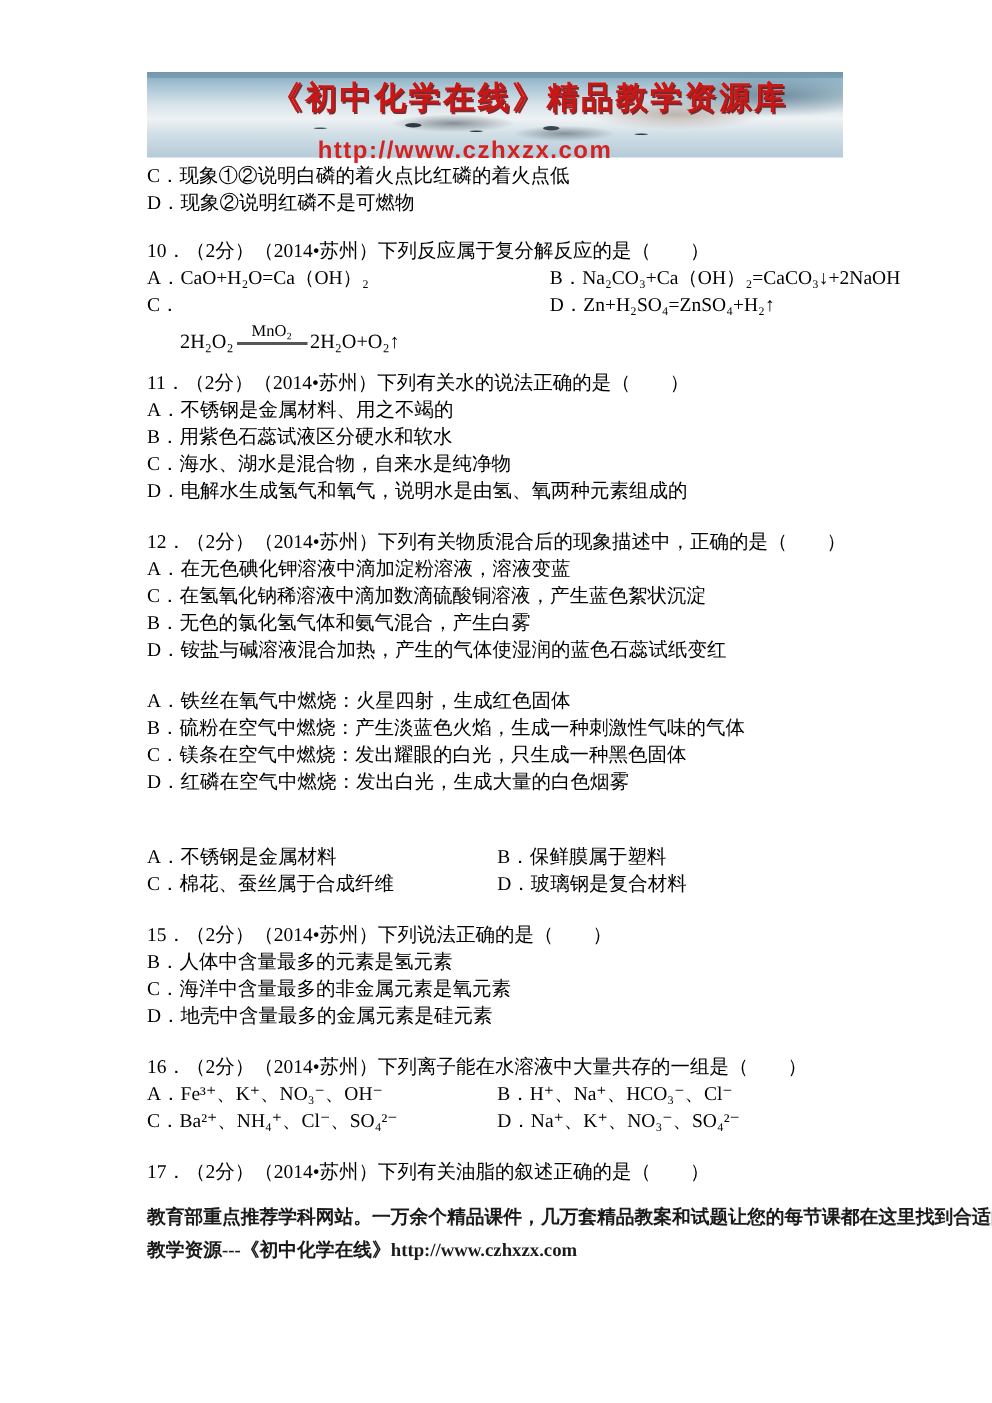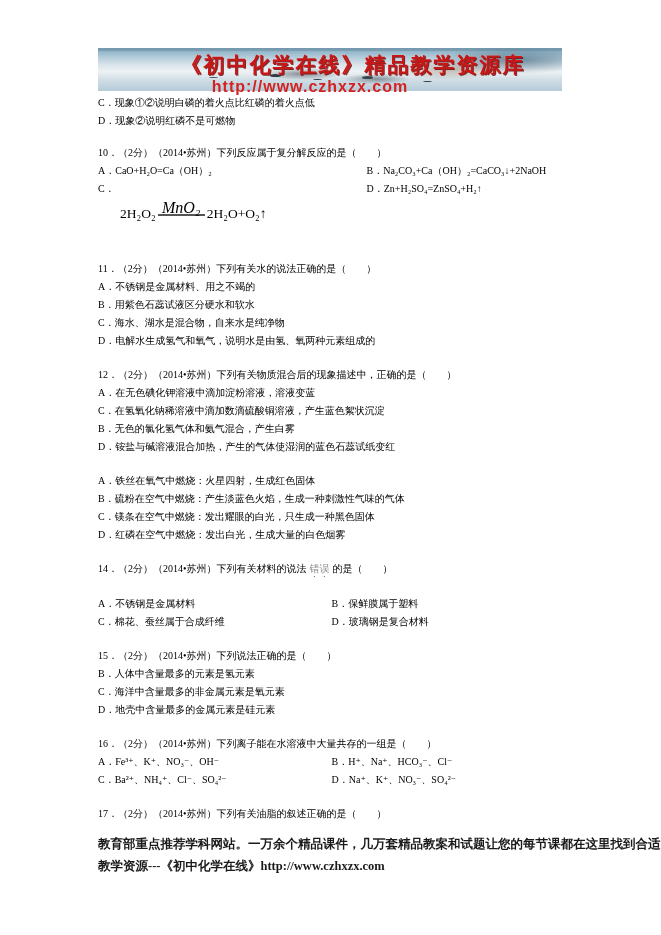--- a/index.html
+++ b/index.html
@@ -5,21 +5,21 @@
   html,body { margin:0; padding:0; }
   body {
     width:661px; height:935px; background:#ffffff; position:relative;
     font-family:"Liberation Serif","DejaVu Serif",serif;
     color:#000; overflow:hidden;
   }
   .page { position:absolute; left:98px; top:48px; width:467px; }
 
   
   .banner {
-    position:relative; width:464px; height:43px; overflow:visible;
+    position:relative; width:464px; height:57px; overflow:visible;
     background:
       linear-gradient(180deg,#7fa7bd 0%,#a7c4d4 16%,#d8e3ea 38%,#eef2f4 55%,#d2dfe7 72%,#b4cbd8 100%);
   }
   .banner-decor {
     position:absolute; left:0; top:0; right:0; bottom:0; pointer-events:none;
     background:
       radial-gradient(ellipse 110px 20px at 90% 28%, rgba(62,100,122,.65), rgba(62,100,122,0) 70%),
       radial-gradient(ellipse 80px 14px at 76% 50%, rgba(125,95,72,.40), rgba(125,95,72,0) 72%),
       radial-gradient(ellipse 55px 8px at 44% 60%, rgba(40,52,62,.50), rgba(40,52,62,0) 75%),
       radial-gradient(ellipse 45px 7px at 60% 72%, rgba(40,52,62,.45), rgba(40,52,62,0) 75%),
@@ -37,39 +37,39 @@
     font-size:21px; font-weight:bold; letter-spacing:2px;
     text-shadow:1px 1px 0 rgba(110,12,12,.85), 0 0 1px rgba(255,220,220,.6);
   }
   .banner-url {
     position:absolute; bottom:-5px; left:0; width:100%; padding-right:40px; box-sizing:border-box;
     text-align:center; font-size:16px; font-weight:bold; letter-spacing:1px;
     font-family:"Liberation Sans","DejaVu Sans",sans-serif;
   }
 
   
-  p { margin:0; font-size:10px; line-height:18px; white-space:nowrap; }
+  p { margin:0; font-size:13px; line-height:18px; white-space:nowrap; }
   .intro { margin-top:3px; }
   .q { margin-top:16px; }
   #q10 { margin-top:14px; }
-  #q11 { margin-top:36px; }
+  #q11 { margin-top:8px; }
   .opt-row { display:flex;align-items:center; }
   .opt-row .c1 { flex:0 0 50%; }
   .opt-row.wide1 .c1 { flex:0 0 57.5%; }
   .gap16 { height:16px; }
 
   
   .equation { margin-left:22px; height:26px; padding-top:8px; box-sizing:border-box; font-size:13.5px; }
   .rxn-line {
     display:inline-block; width:47px; height:5px; margin:0 2px;
     border-bottom:2px solid #555; position:relative; vertical-align:2px;
   }
   .rxn-cat {
     position:absolute; bottom:1px; left:50%; transform:translateX(-50%);
-    font-size:16px; line-height:11px; white-space:nowrap;font-style:italic;
+    font-size:11px; line-height:11px; white-space:nowrap;
   }
 
   
   .emph {
     color:#8f8f8f; margin:0 3px;
     -webkit-text-emphasis:filled dot #555; -webkit-text-emphasis-position:under right;
     text-emphasis:filled dot #555; text-emphasis-position:under right;
   }
 
   
@@ -121,21 +121,20 @@
   </div>
 
   <div class="q" id="q13">
     <p>A．铁丝在氧气中燃烧：火星四射，生成红色固体</p>
     <p>B．硫粉在空气中燃烧：产生淡蓝色火焰，生成一种刺激性气味的气体</p>
     <p>C．镁条在空气中燃烧：发出耀眼的白光，只生成一种黑色固体</p>
     <p>D．红磷在空气中燃烧：发出白光，生成大量的白色烟雾</p>
   </div>
 
   <div class="q" id="q14">
-    <p><span>14．（2分）（2014•苏州）下列有关材料的说法</span><span class="emph">错误</span><span>的是（　　）</span></p>
     <div class="gap16"></div>
     <div class="opt-row">
       <p class="c1">A．不锈钢是金属材料</p>
       <p>B．保鲜膜属于塑料</p>
     </div>
     <div class="opt-row">
       <p class="c1">C．棉花、蚕丝属于合成纤维</p>
       <p>D．玻璃钢是复合材料</p>
     </div>
   </div>

